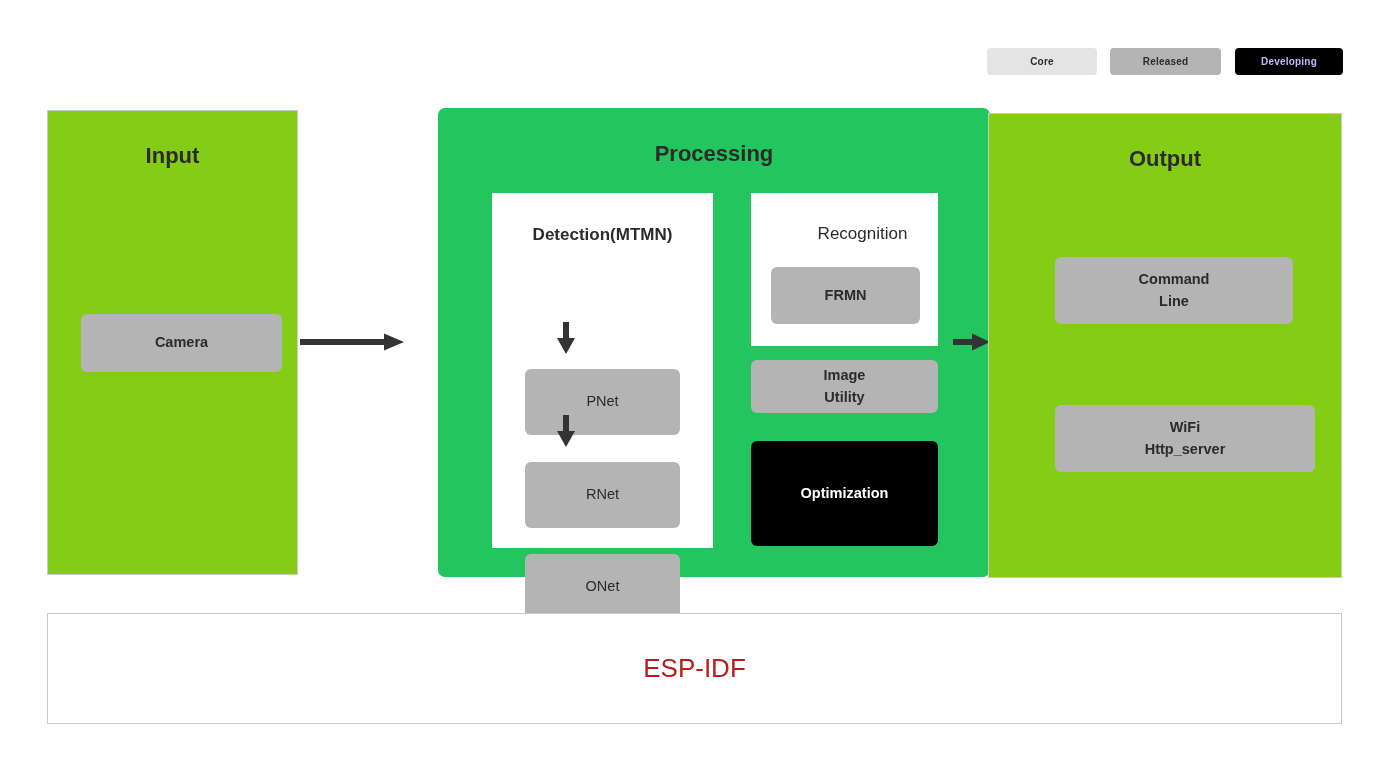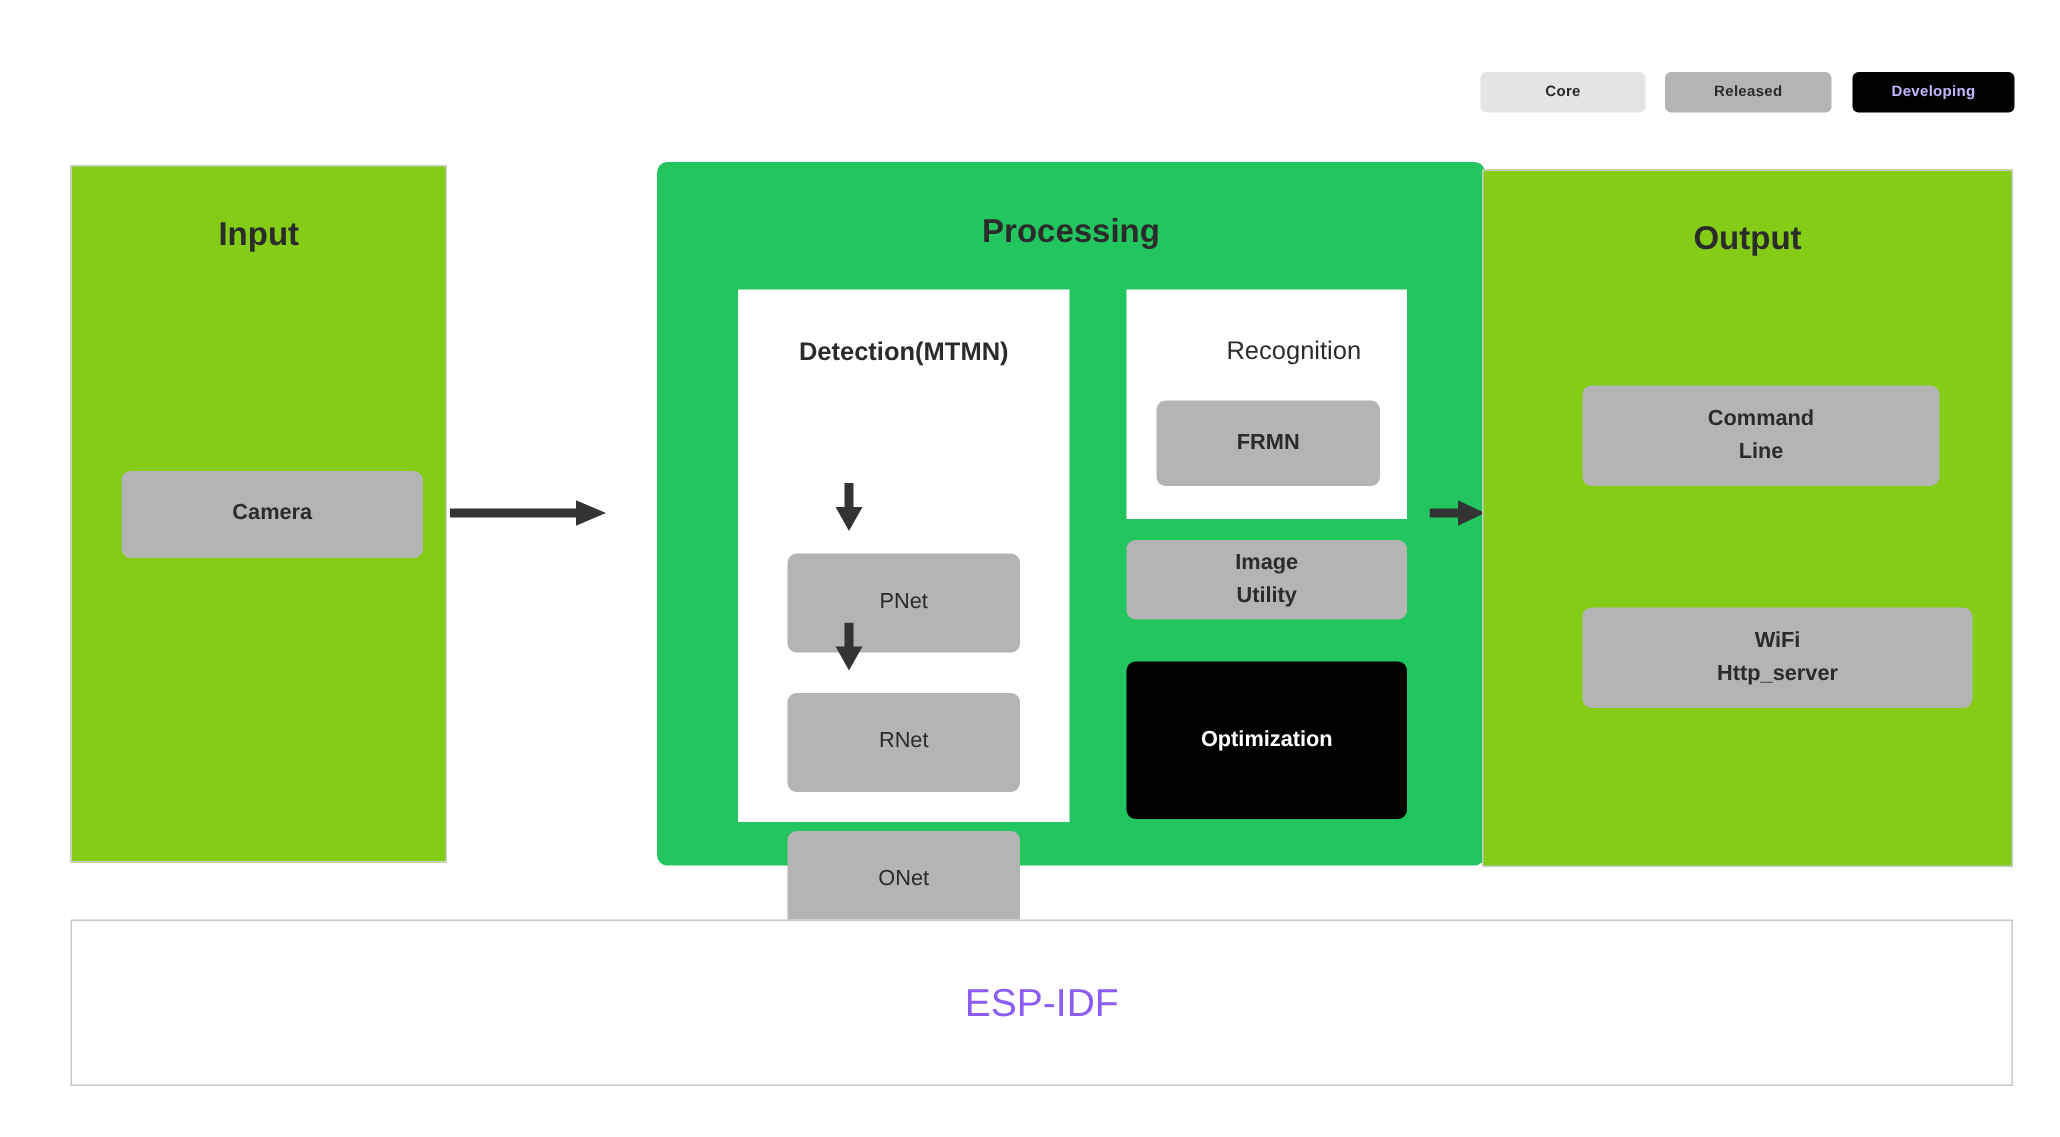--- a/index.html
+++ b/index.html
@@ -146,21 +146,21 @@
     background: #ffffff;
     border: 1.5px solid #c9c9c9;
     box-sizing: border-box;
     display: flex;
     align-items: center;
     justify-content: center;
   }
   #espidf-label {
     font-size: 26px;
     font-weight: normal;
-    color: #8b5cf6;
+    color: #b91c1c;
   }
 </style>
 </head>
 <body>
 
 <div class="legend">
   <div class="legend-chip chip-core">Core</div>
   <div class="legend-chip chip-release">Released</div>
   <div class="legend-chip chip-develop">Developing</div>
 </div>

